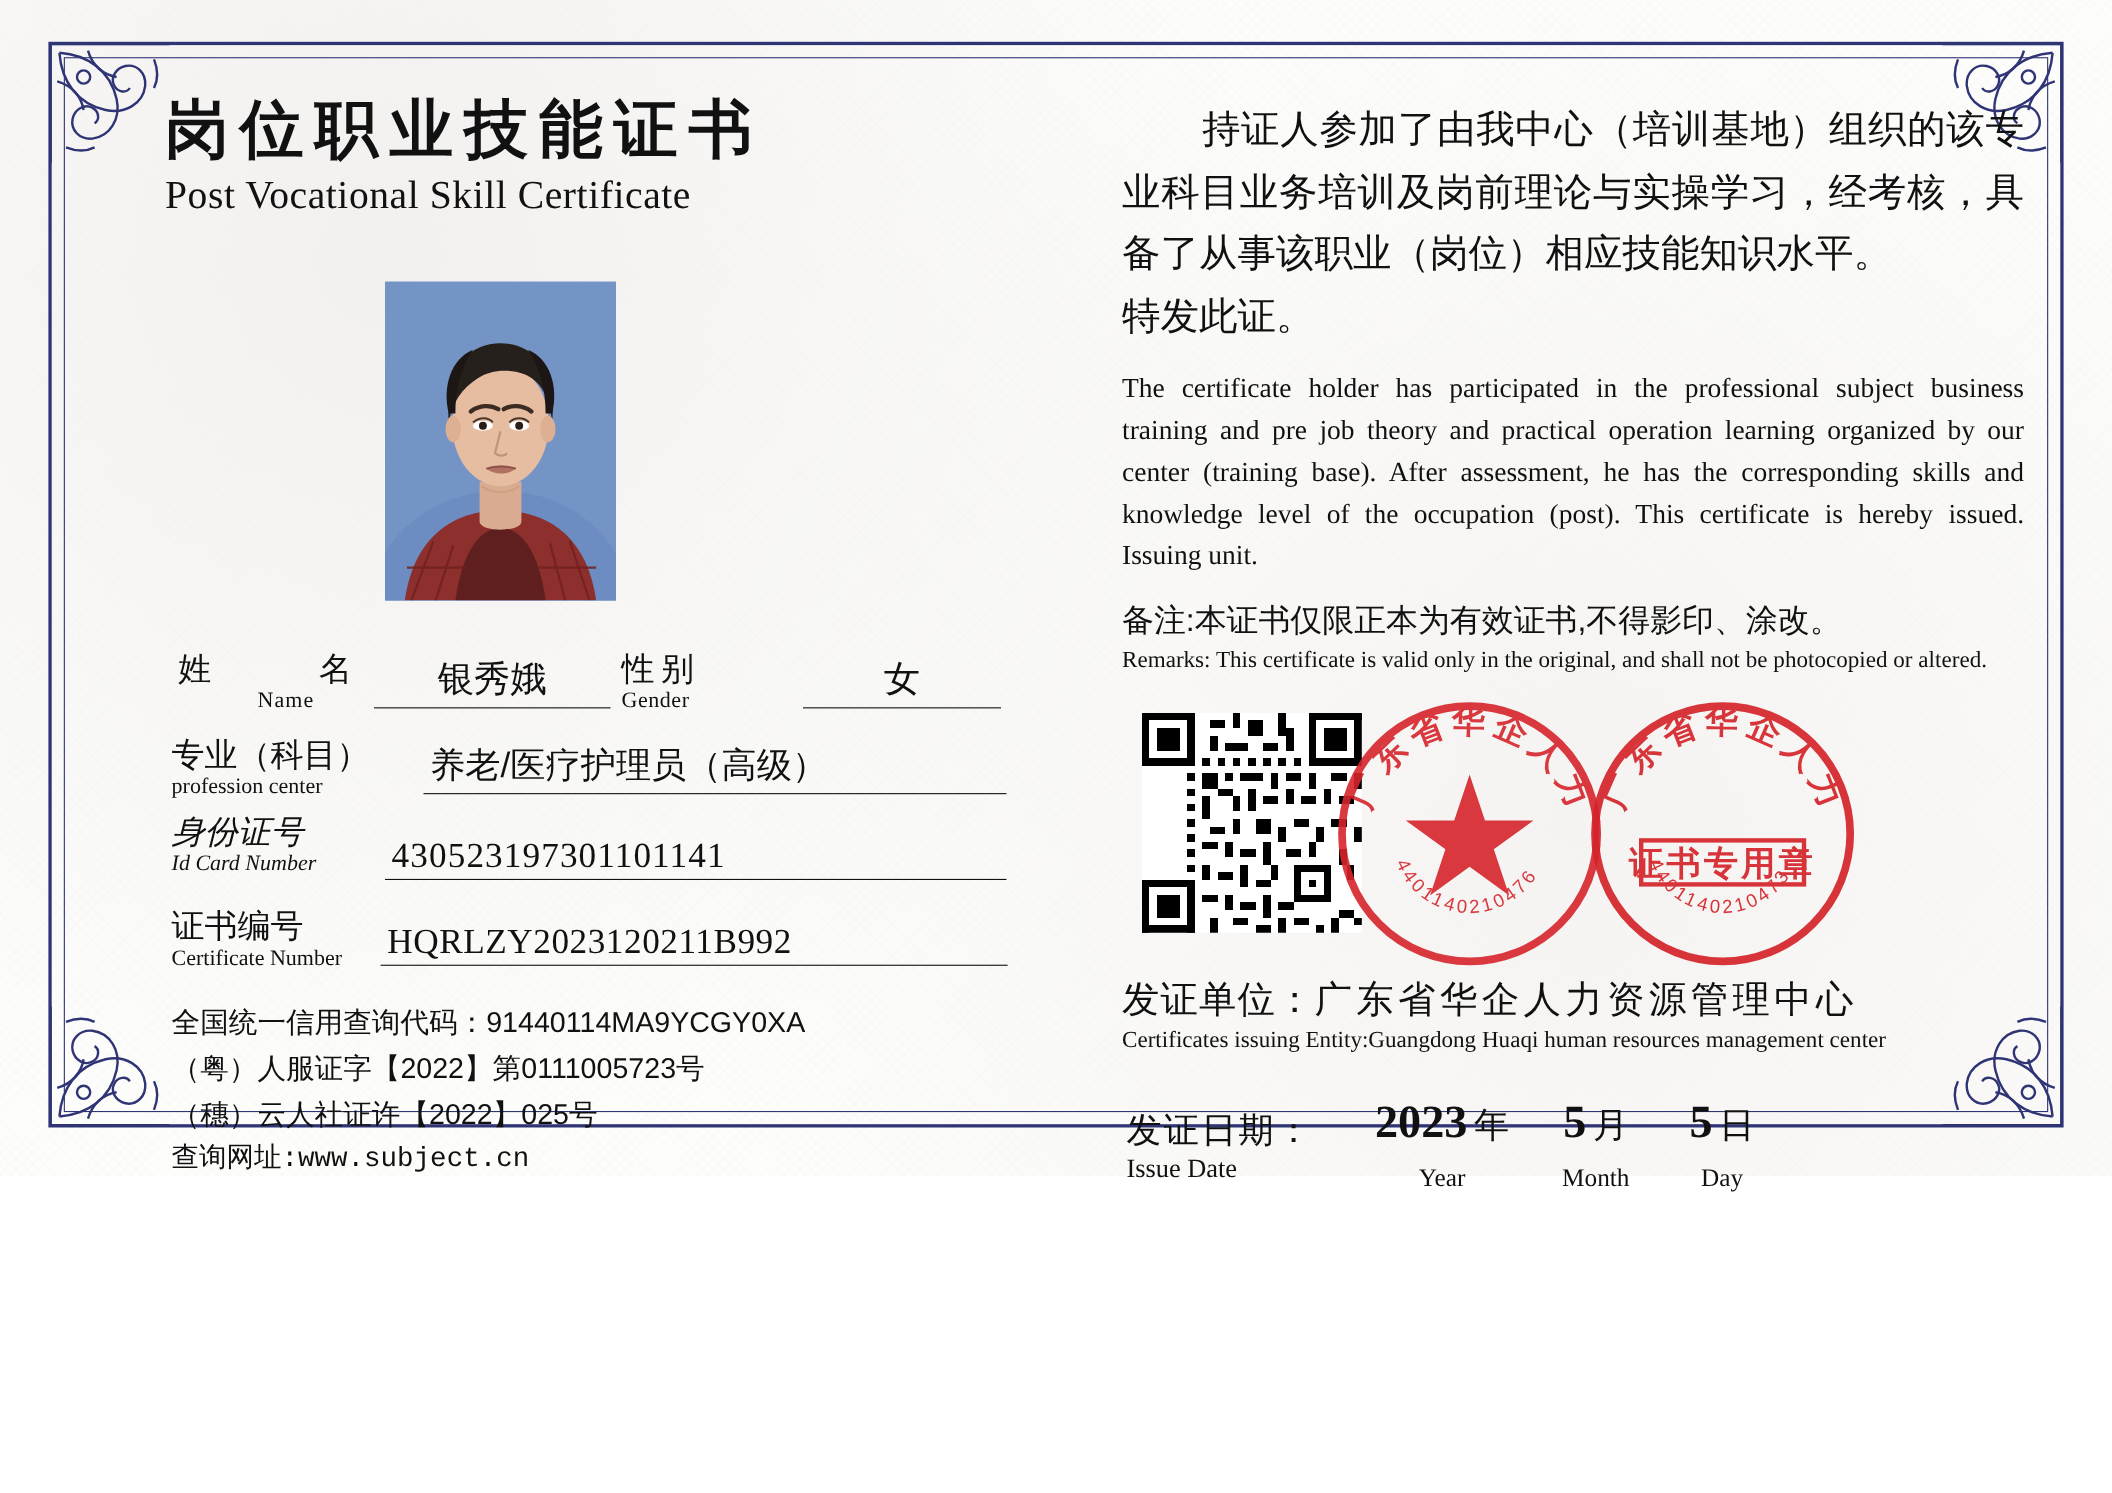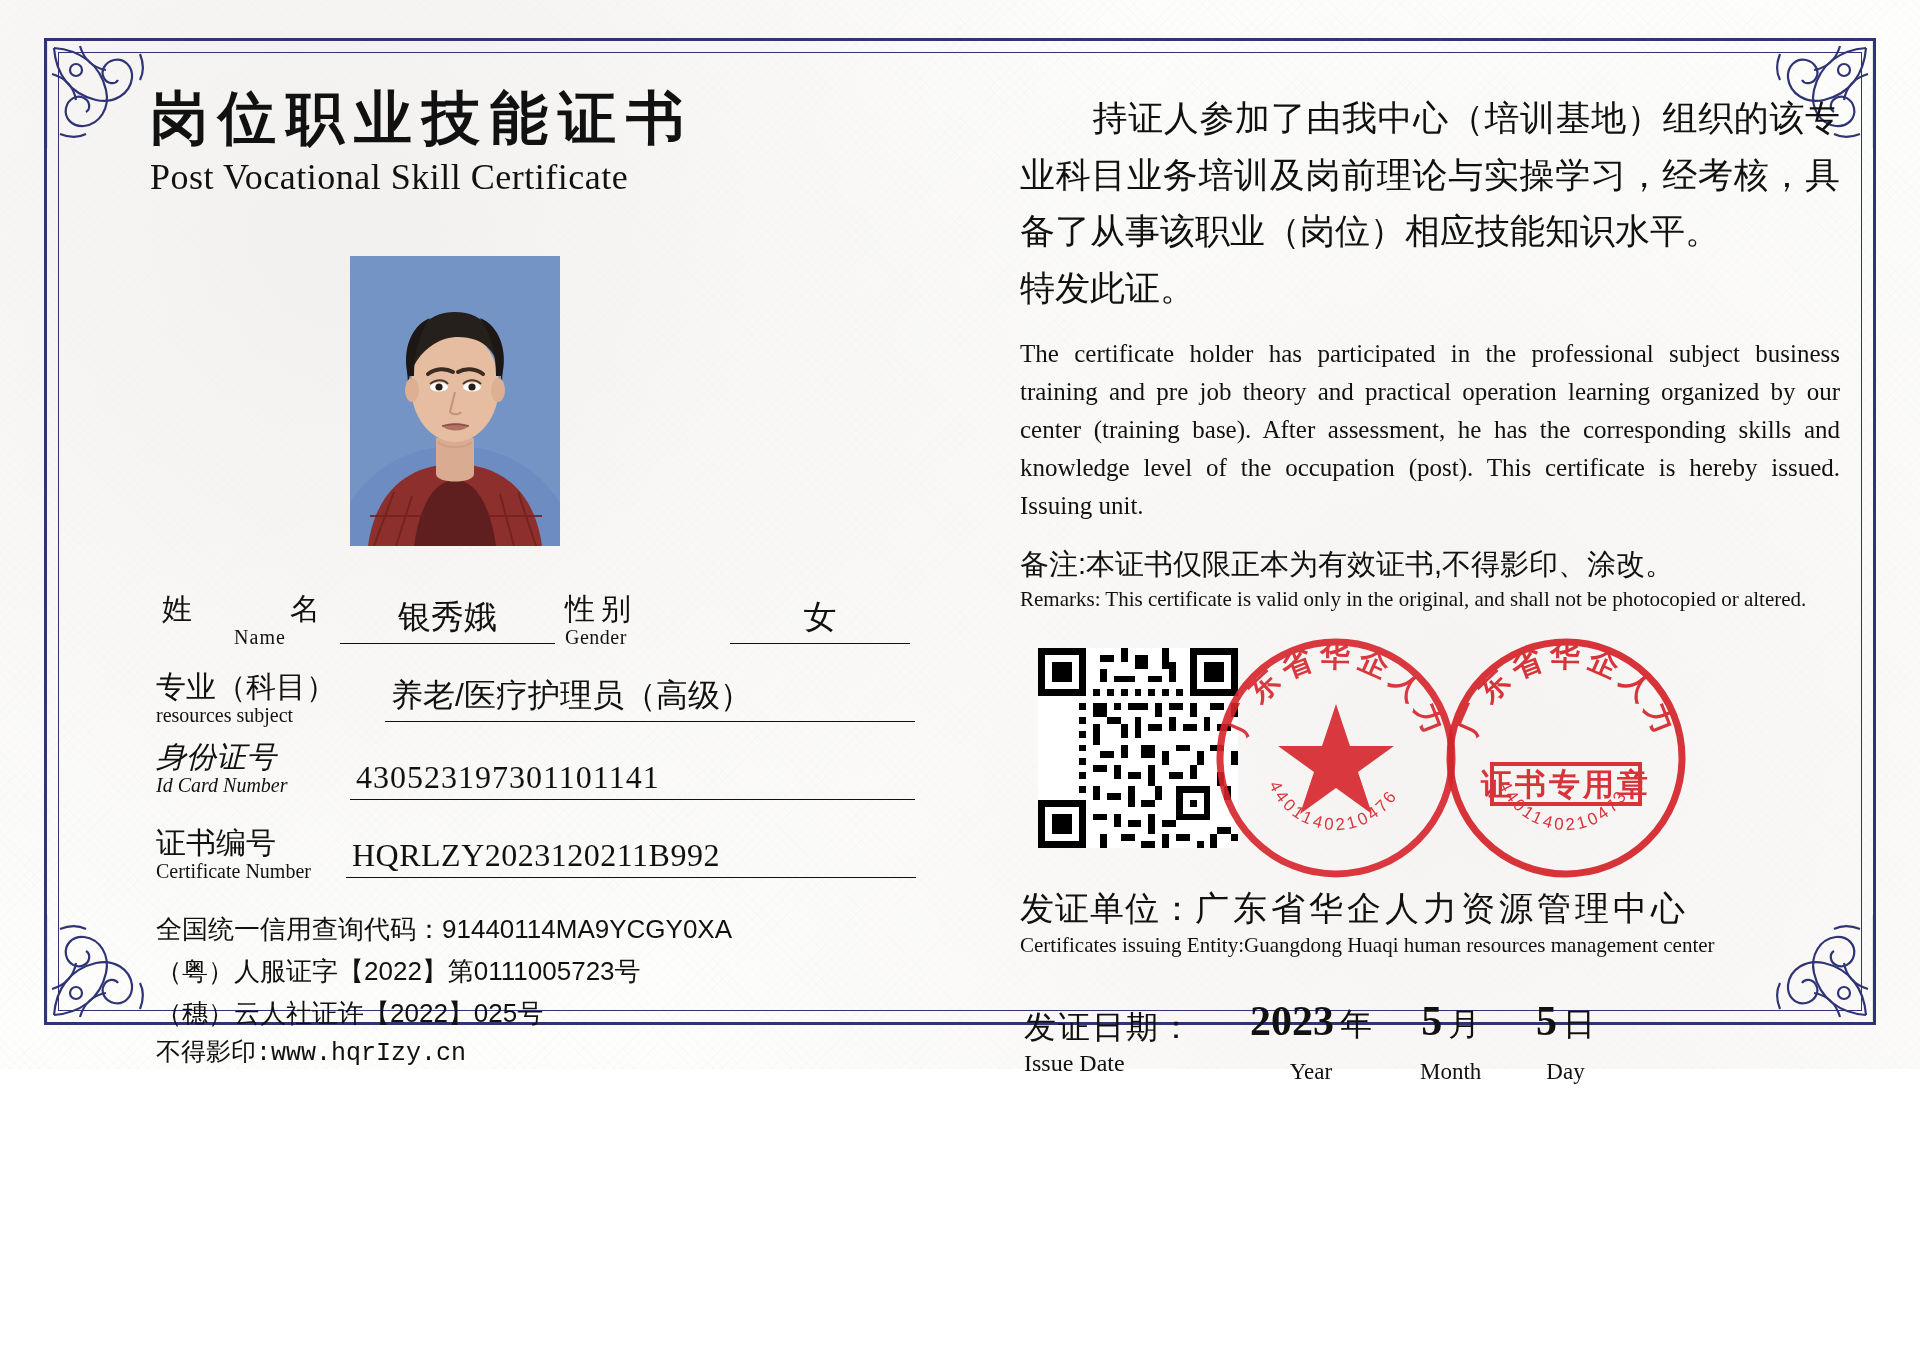--- a/index.html
+++ b/index.html
@@ -432,21 +432,21 @@
           <span class="lbl lbl-gender">
             <span class="cn">性别</span>
             <span class="en">Gender</span>
           </span>
           <span class="val val-gender">女</span>
         </div>
 
         <div class="field-row row-prof">
           <span class="lbl lbl-prof">
             <span class="cn">专业（科目）</span>
-            <span class="en">resources subject</span>
+            <span class="en">profession center</span>
           </span>
           <span class="val val-prof">养老/医疗护理员（高级）</span>
         </div>
 
         <div class="field-row row-id">
           <span class="lbl lbl-id">
             <span class="cn">身份证号</span>
             <span class="en">Id Card Number</span>
           </span>
           <span class="val val-id">430523197301101141</span>
@@ -458,21 +458,21 @@
             <span class="en">Certificate Number</span>
           </span>
           <span class="val val-cert">HQRLZY2023120211B992</span>
         </div>
       </div>
 
       <div class="footnotes">
         <div>全国统一信用查询代码：91440114MA9YCGY0XA</div>
         <div>（粤）人服证字【2022】第0111005723号</div>
         <div>（穗）云人社证许【2022】025号</div>
-        <div class="mono">不得影印:www.hqrIzy.cn</div>
+        <div class="mono">查询网址:www.subject.cn</div>
       </div>
     </div>
 
     <div class="col-right">
 
       <div class="para-cn">
         <span class="indent"></span><span>持证人参加了由我中心（培训基地）组织的该专业科目业务培训及岗前理论与实操学习，经考核，具备了从事该职业（岗位）相应技能知识水平。</span>
       </div>
       <div class="para-cn">特发此证。</div>
 

